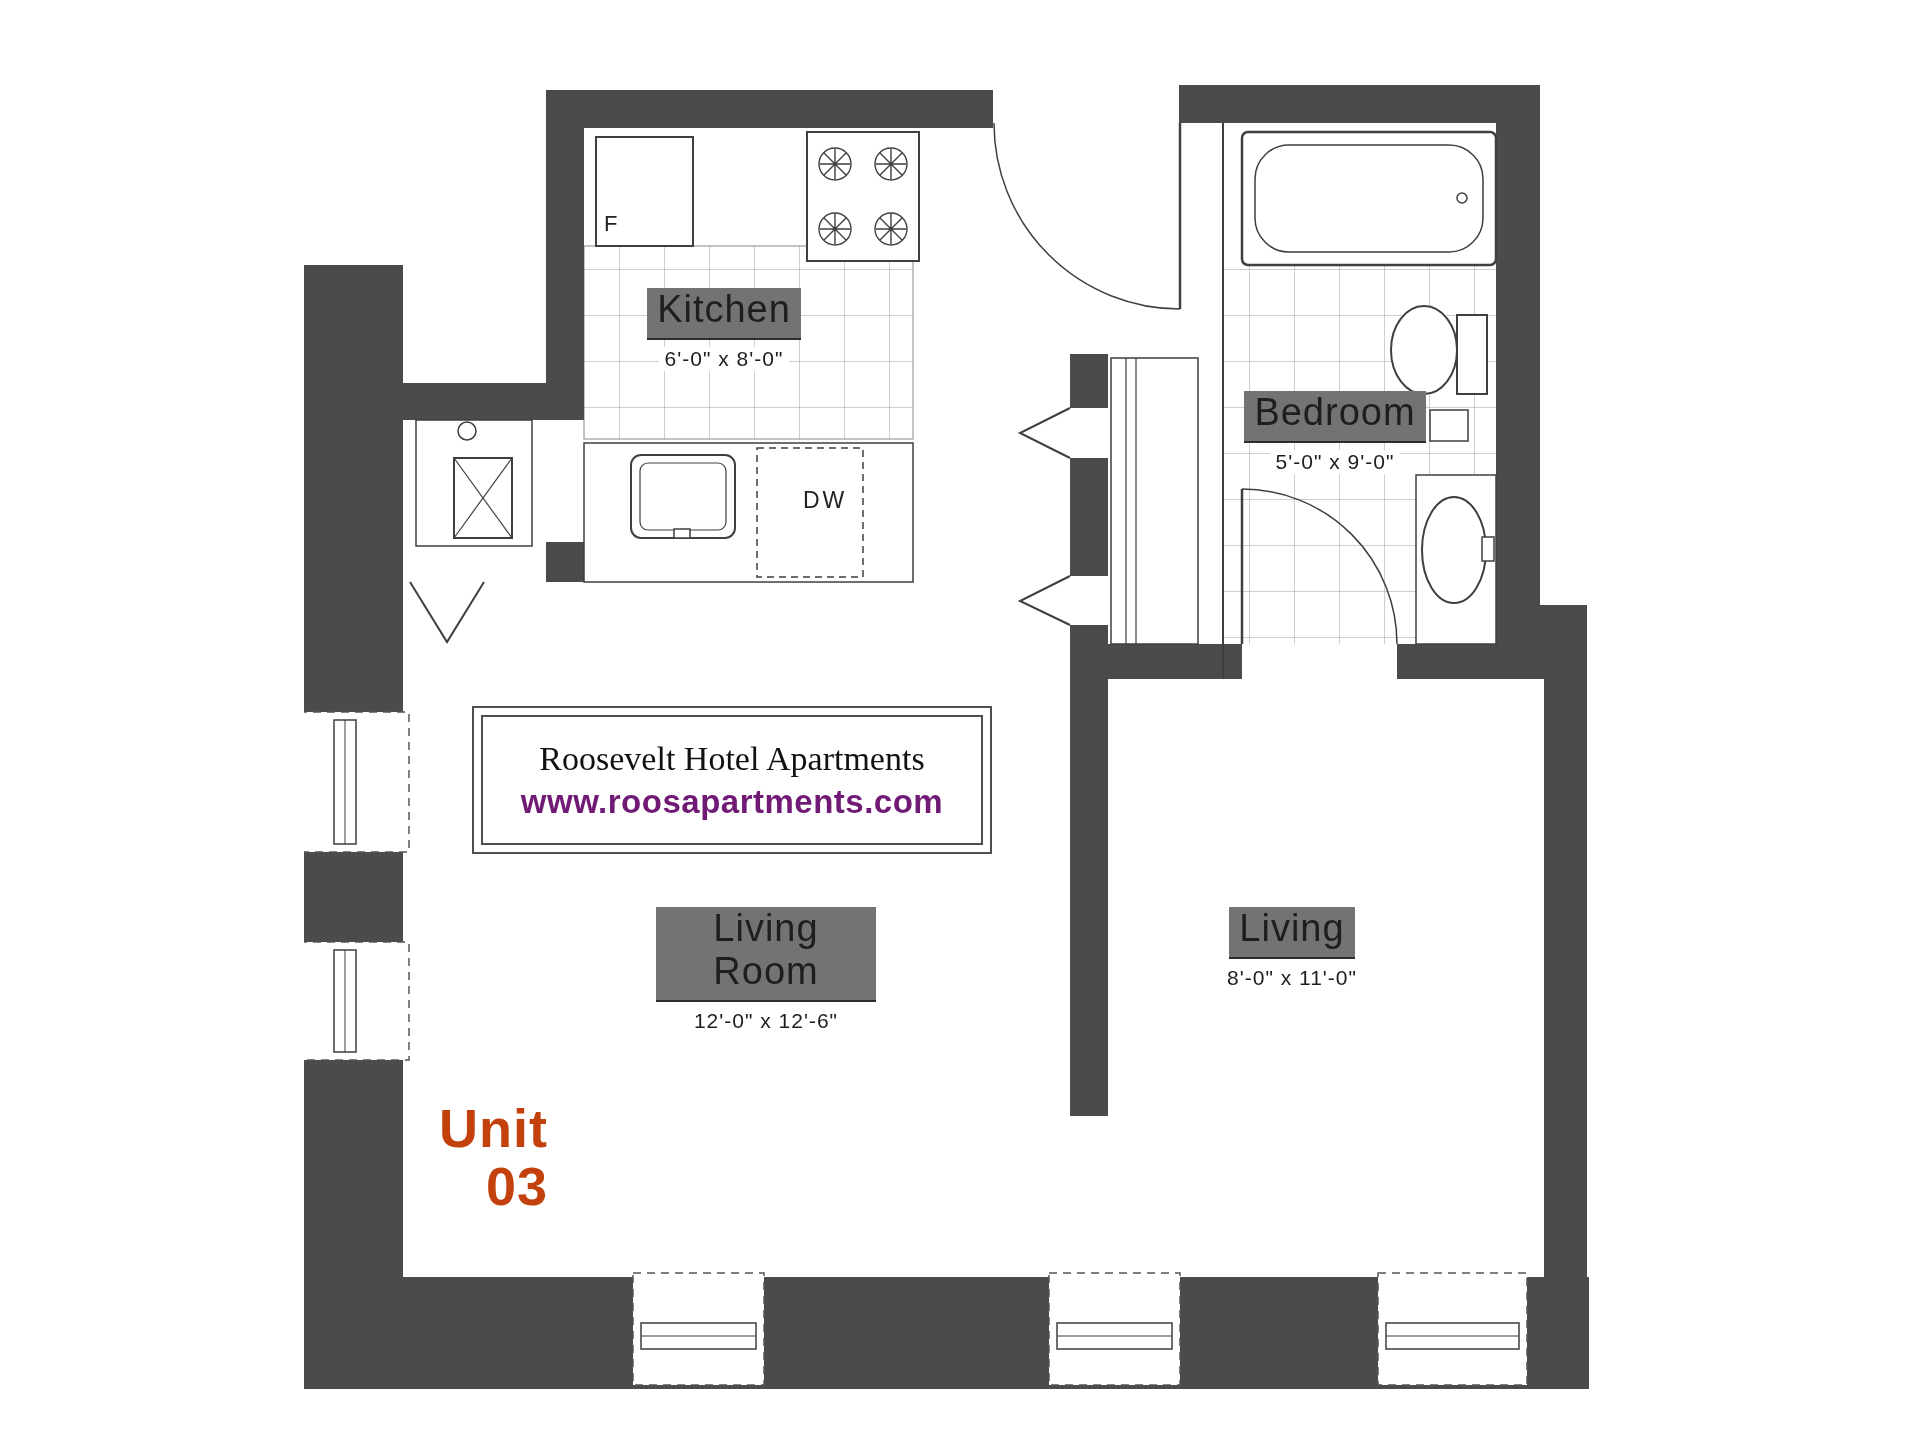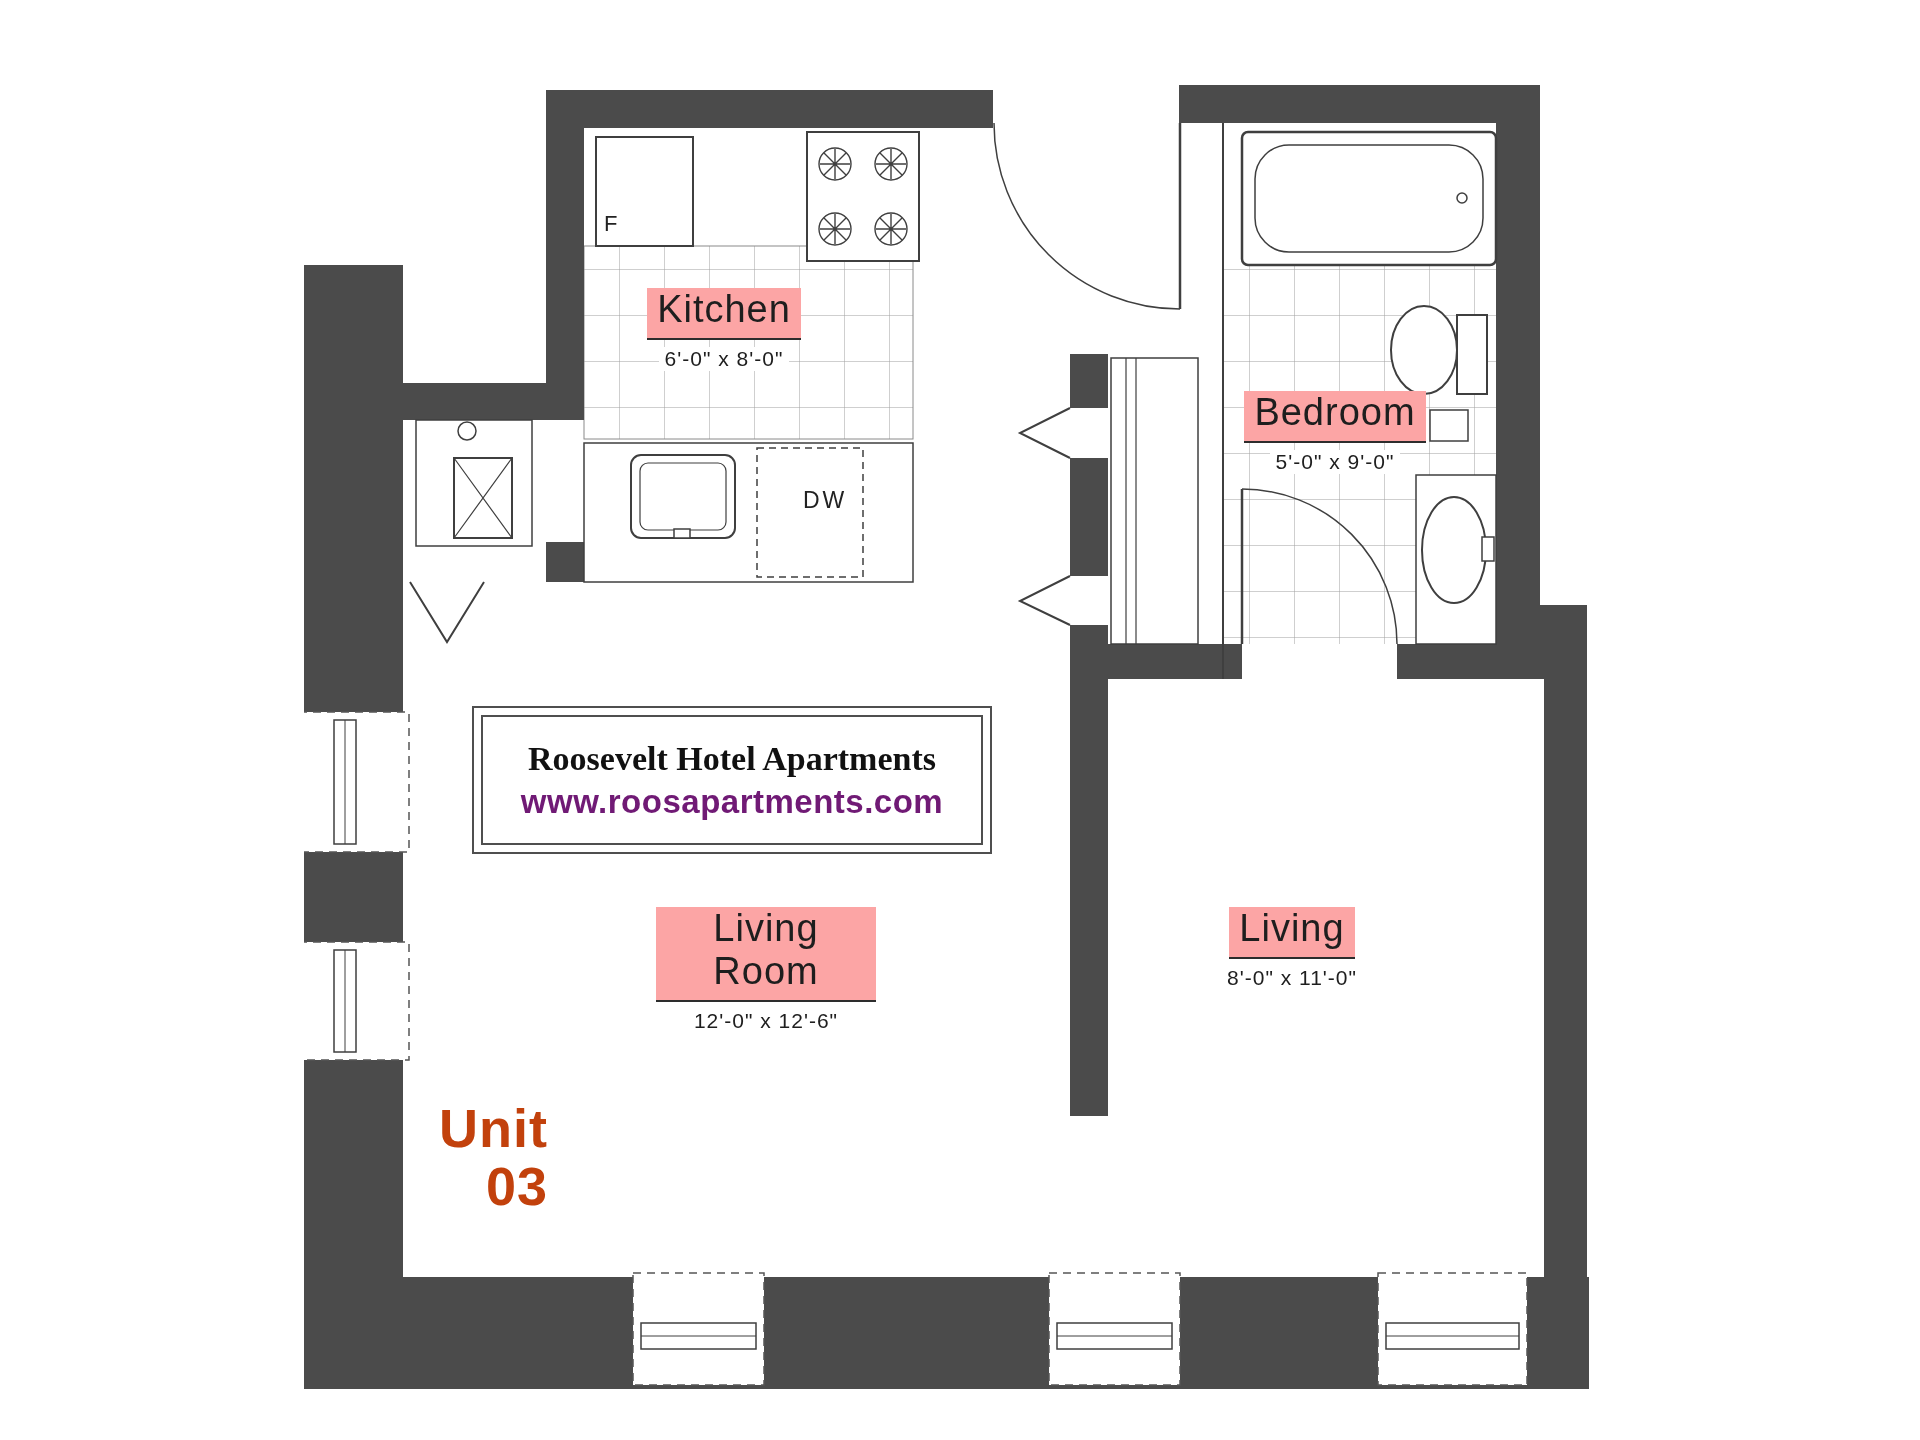--- a/index.html
+++ b/index.html
@@ -27,21 +27,21 @@
     position: absolute;
     text-align: center;
     color: #1e1e1e;
   }
   .rname {
     display: inline-block;
     font-size: 38px;
     letter-spacing: 1px;
     padding: 0 10px 7px;
     border-bottom: 2px solid #2d2d2d;
-    background: #fca5a5;
+    background: #737373;
   }
   .rdims {
     font-size: 21px;
     letter-spacing: 1px;
     margin-top: 7px;
     background: #ffffff;
     display: inline-block;
     padding: 0 6px;
   }
   .brand-box {
@@ -60,21 +60,21 @@
     height: 100%;
     box-sizing: border-box;
     display: flex;
     flex-direction: column;
     align-items: center;
     justify-content: center;
     gap: 5px;
   }
   .brand-title {
     font-family: "Liberation Serif", serif;
-    font-weight: bold;
+    font-weight: normal;
     font-size: 34px;
     color: #111111;
   }
   .brand-site {
     font-family: "Liberation Sans", sans-serif;
     font-weight: bold;
     font-size: 33px;
     letter-spacing: 0.5px;
     color: #701a75;
   }

